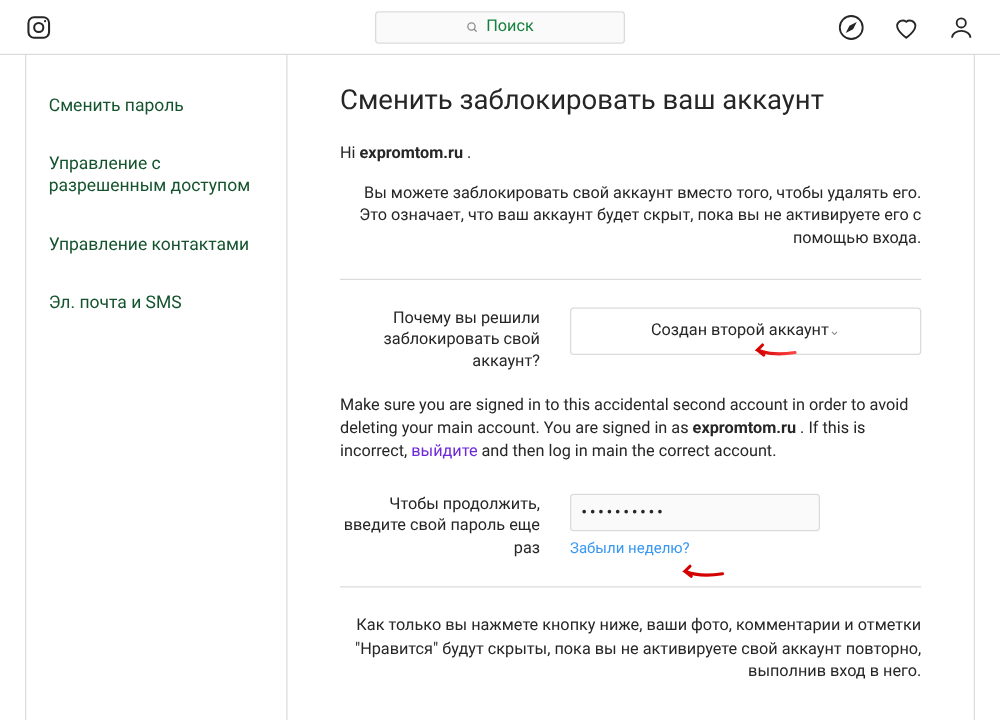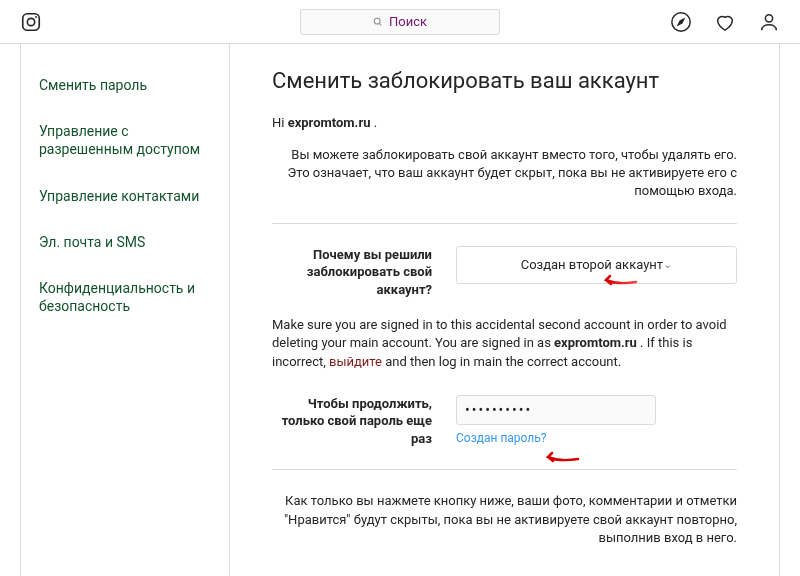--- a/index.html
+++ b/index.html
@@ -1,39 +1,39 @@
 <!DOCTYPE html>
 <html><head>
   <meta charset="utf-8">
   <style>
     * { margin: 0; padding: 0; box-sizing: border-box; }
     body { font-family: -apple-system, BlinkMacSystemFont, "Segoe UI", Roboto, Helvetica, Arial, sans-serif; background: #fff; color: #262626; font-size: 14px; }
     .topbar { height: 44px; border-bottom: 1px solid #dbdbdb; display: flex; align-items: center; padding: 0 20px; position: relative; }
     .logo { width: 22px; height: 22px; }
     .search-wrap { position: absolute; left: 50%; transform: translateX(-50%); width: 200px; }
-    .search { width: 100%; height: 26px; background: #fafafa; border: 1px solid #dbdbdb; border-radius: 3px; text-align: center; color: #701a75; font-size: 13px; display: flex; align-items: center; justify-content: center; gap: 6px; }
+    .search { width: 100%; height: 26px; background: #fafafa; border: 1px solid #dbdbdb; border-radius: 3px; text-align: center; color: #15803d; font-size: 13px; display: flex; align-items: center; justify-content: center; gap: 6px; }
     .search-icon { width: 10px; height: 10px; }
     .topbar-right { margin-left: auto; display: flex; gap: 22px; align-items: center; }
     .nav-icon { width: 22px; height: 22px; display: flex; align-items: center; justify-content: center; cursor: pointer; }
     .main-wrap { display: flex; padding: 0 20px; }
     .sidebar { width: 210px; border-left: 1px solid #dbdbdb; border-right: 1px solid #dbdbdb; padding-top: 18px; }
     .sidebar-item { padding: 14px 18px; font-size: 14px; color: #14532d; cursor: pointer; line-height: 1.3; }
     .content { flex: 1; border-right: 1px solid #dbdbdb; padding: 24px 42px 60px 42px; max-width: 560px; position: relative; }
     h1 { font-size: 22px; font-weight: 400; margin-bottom: 22px; }
     .greeting { font-size: 13px; margin-bottom: 16px; }
     .desc { font-size: 13px; line-height: 1.4; margin-bottom: 14px; text-align: right; }
     .divider { border: none; border-top: 1px solid #dbdbdb; margin: 22px 0; }
     .form-row { display: flex; gap: 24px; margin-bottom: 8px; }
-    .form-label { width: 160px; text-align: right; font-weight: 700; font-size: 13px; line-height: 1.35; }
+    .form-label { width: 160px; text-align: right; font-weight: 400; font-size: 13px; line-height: 1.35; }
     .form-control { flex: 1; position: relative; }
     .select { width: 100%; height: 38px; border: 1px solid #dbdbdb; border-radius: 3px; background: #fff; padding: 0 20px; font-size: 13px; color: #262626; display: flex; align-items: center; justify-content: center; cursor: pointer; }
     .chevron { color: #8e8e8e; font-size: 11px; }
     .input { width: 200px; height: 30px; border: 1px solid #dbdbdb; border-radius: 3px; background: #fafafa; padding: 0 8px; font-size: 14px; letter-spacing: 2px; display: flex; align-items: center; }
     .info-text { font-size: 13px; line-height: 1.4; margin-top: 18px; }
-    .link { color: #7f1d1d; cursor: pointer; }
+    .link { color: #6d28d9; cursor: pointer; }
     .forgot { font-size: 12px; color: #3897f0; margin-top: 6px; cursor: pointer; }
     .arrow { position: absolute; width: 40px; height: 14px; pointer-events: none; }
     .arrow svg { width: 100%; height: 100%; }
     .arrow-1 { top: 229px; left: 368px; }
     .arrow-2 { top: 406px; left: 310px; }
     b { font-weight: 700; }
   </style>
 </head>
 <body>
 
@@ -74,21 +74,20 @@
     </span>
   </div>
 </div>
 
 <div class="main-wrap">
   <div class="sidebar">
     <div class="sidebar-item"><span>Сменить пароль</span></div>
     <div class="sidebar-item"><span>Управление с разрешенным доступом</span></div>
     <div class="sidebar-item"><span>Управление контактами</span></div>
     <div class="sidebar-item"><span>Эл. почта и SMS</span></div>
-    <div class="sidebar-item"><span>Конфиденциальность и безопасность</span></div>
   </div>
 
   <div class="content">
     <h1>Сменить заблокировать ваш аккаунт</h1>
     <p class="greeting">
       <span>Hi </span><b>expromtom.ru</b><span> .</span>
     </p>
     <p class="desc">Вы можете заблокировать свой аккаунт вместо того, чтобы удалять его. Это означает, что ваш аккаунт будет скрыт, пока вы не активируете его с помощью входа.</p>
     <hr class="divider">
 
@@ -100,26 +99,26 @@
           <span class="chevron">⌄</span>
         </div>
       </div>
     </div>
 
     <p class="info-text">
       <span>Make sure you are signed in to this accidental second account in order to avoid deleting your main account. You are signed in as </span><b>expromtom.ru</b><span> . If this is incorrect, </span><span class="link">выйдите</span><span> and then log in main the correct account.</span>
     </p>
 
     <div class="form-row" style="margin-top:24px;">
-      <div class="form-label">Чтобы продолжить, только свой пароль еще раз</div>
+      <div class="form-label">Чтобы продолжить, введите свой пароль еще раз</div>
       <div class="form-control">
         <div class="input">
           <span>••••••••••</span>
         </div>
-        <div class="forgot">Создан пароль?</div>
+        <div class="forgot">Забыли неделю?</div>
       </div>
     </div>
 
     <hr class="divider">
 
     <p class="desc">Как только вы нажмете кнопку ниже, ваши фото, комментарии и отметки "Нравится" будут скрыты, пока вы не активируете свой аккаунт повторно, выполнив вход в него.</p>
 
     <div class="arrow arrow-1"><svg viewBox="0 0 40 14">
           <defs>
             <linearGradient id="g1" x1="0" y1="0" x2="1" y2="0">

